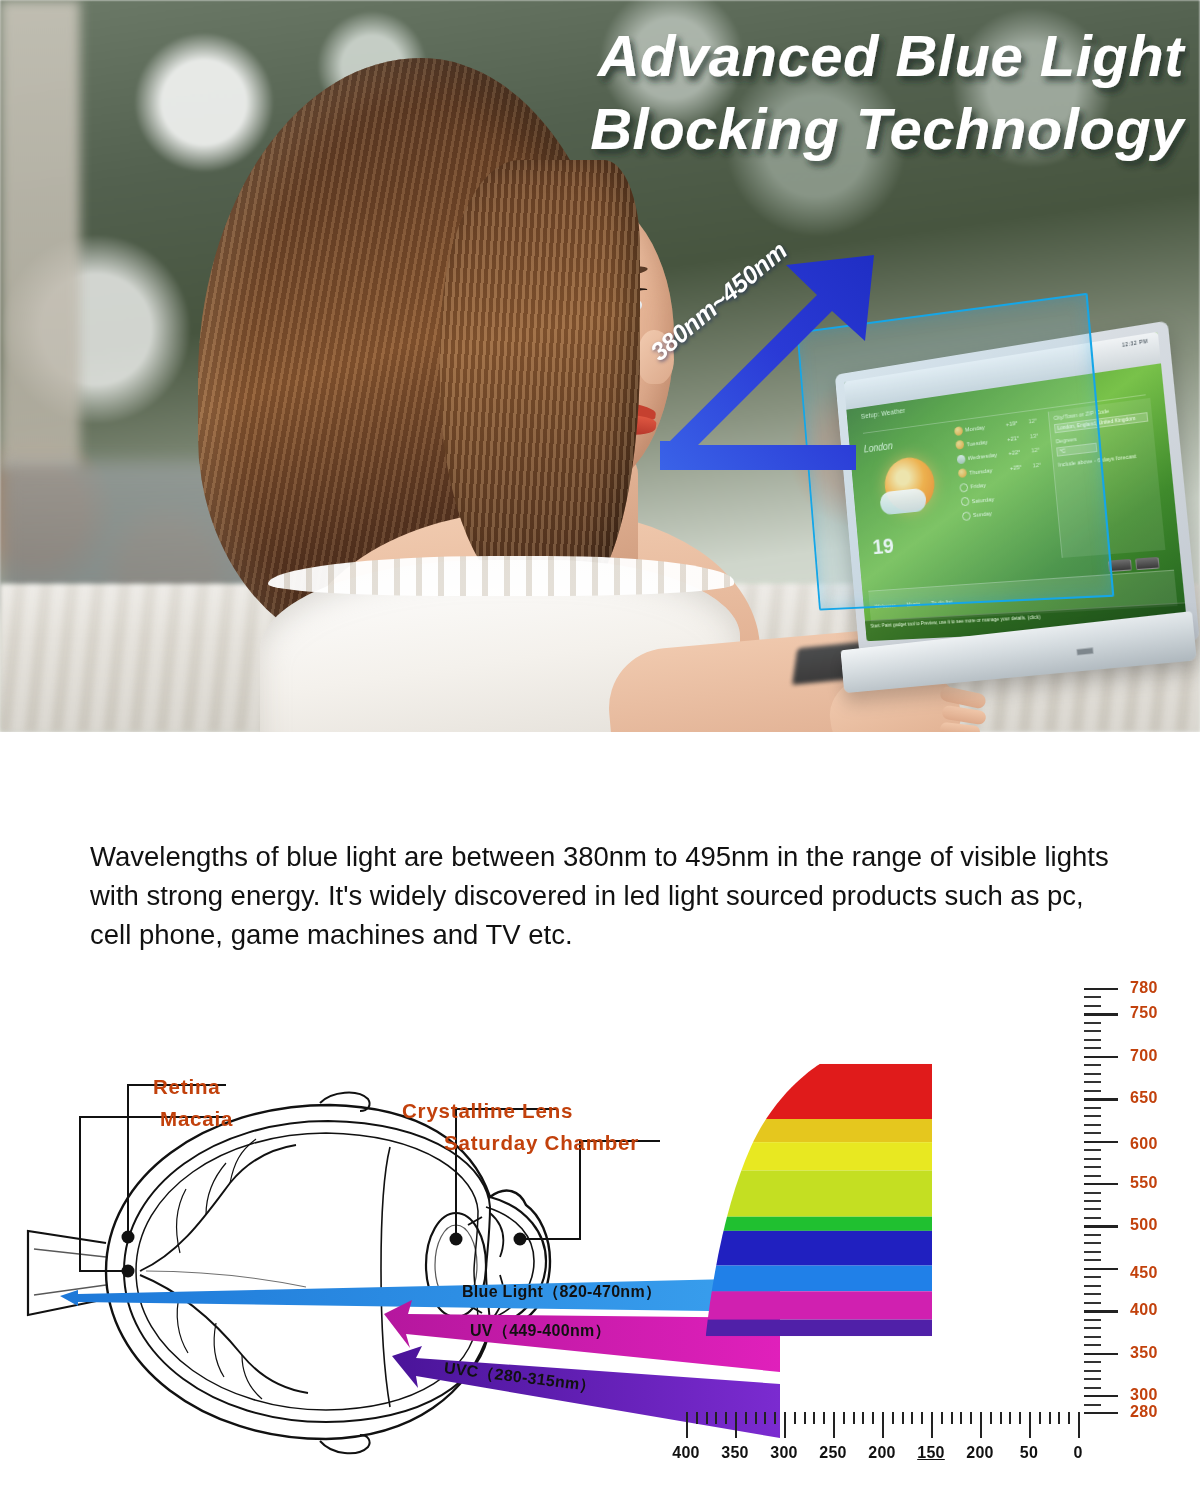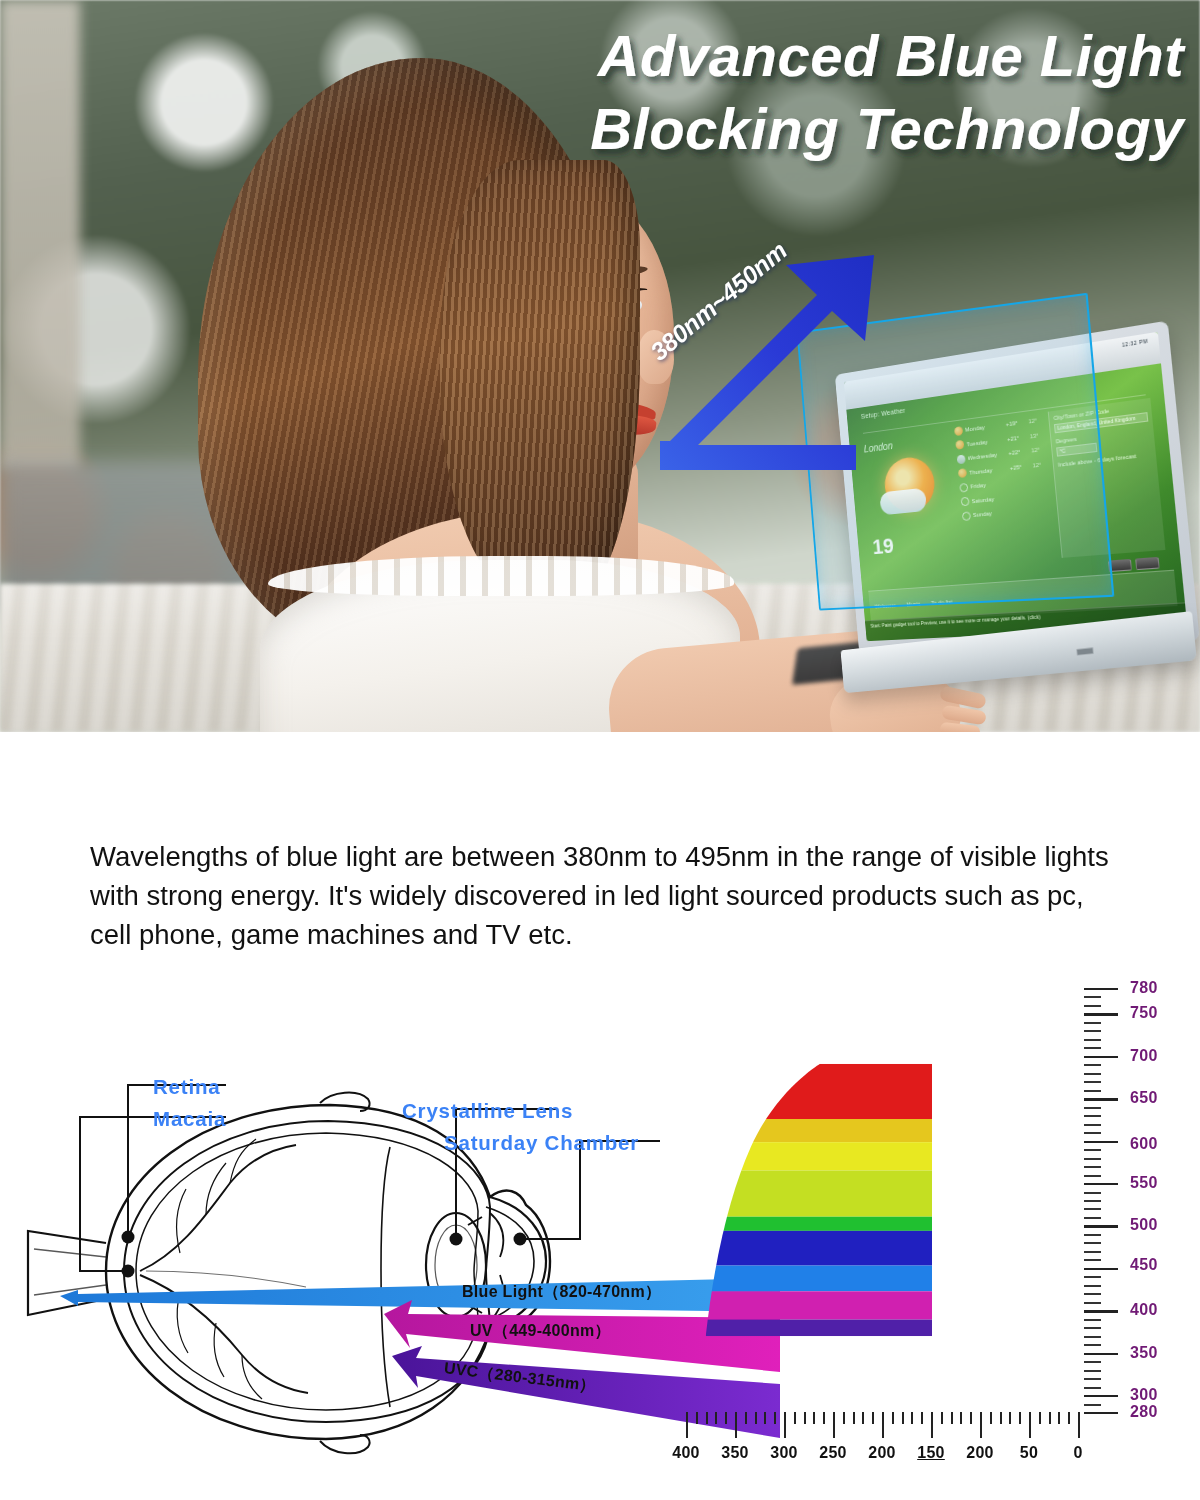--- a/index.html
+++ b/index.html
@@ -167,33 +167,33 @@
     background:linear-gradient(180deg,#36b7ef 0%, #1d8fe8 42%, #0c4fdb 100%);
     -webkit-background-clip:text; background-clip:text; color:transparent;
     -webkit-text-fill-color:transparent; }
   .para { position:absolute; left:90px; top:106px; width:1026px;
     font-size:27.5px; line-height:1.41; color:#111; text-align:left; }
 
   
   .sec3 { position:absolute; left:0; top:980px; width:1200px; height:520px; background:#fff; }
 
   .eyewrap { position:absolute; left:20px; top:85px; width:720px; height:420px; }
-  .lbl { position:absolute; font-size:20.5px; font-weight:bold; color:#3b82f6;
+  .lbl { position:absolute; font-size:20.5px; font-weight:bold; color:#c2410c;
     letter-spacing:.8px; white-space:nowrap;text-align:center; }
   .beam-lbl { position:absolute; font-size:16px; font-weight:bold; color:#111;
     white-space:nowrap; letter-spacing:.3px; }
 
   
   .chart { position:absolute; left:660px; top:0px; width:540px; height:500px; }
   .curve { position:absolute; left:-4px; top:0; width:252px; height:424px; }
   .yaxis { position:absolute; left:424px; top:0; width:116px; height:440px; }
   .ytick { position:absolute; left:0; height:2px; background:#222; }
   .ytick.major { width:34px; height:2.4px; }
   .ytick.minor { width:17px; background:#333; }
-  .ylab { position:absolute; left:46px; font-size:16px; font-weight:bold; color:#701a75;
+  .ylab { position:absolute; left:46px; font-size:16px; font-weight:bold; color:#c2410c;
     transform:translateY(-50%); letter-spacing:.3px; }
   .xaxis { position:absolute; left:20px; top:432px; width:404px; height:62px; }
   .xtick { position:absolute; top:0; width:2px; background:#222; }
   .xtick.major { height:26px; }
   .xtick.minor { height:12px; }
   .xlab { position:absolute; top:32px; font-size:16px; font-weight:bold; color:#111;
     transform:translateX(-50%); letter-spacing:.3px; }
 </style>
 </head>
 <body>
@@ -389,21 +389,21 @@
 
         <g stroke="#111" stroke-width="2" fill="none">
           <path d="M108,172 L108,20 L206,20"></path>
           <path d="M108,206 L60,206 L60,52 L206,52"></path>
           <path d="M436,174 L436,44 L536,44"></path>
           <path d="M500,174 L560,174 L560,76 L640,76"></path>
         </g>
       </svg>
 
       <div class="lbl" style="left:133px;top:10px;">Retina</div>
-      <div class="lbl" style="left:133px;top:42px;">Macaia</div>
+      <div class="lbl" style="left:140px;top:42px;">Macaia</div>
       <div class="lbl" style="left:382px;top:34px;">Crystalline Lens</div>
       <div class="lbl" style="left:424px;top:66px;">Saturday Chamber</div>
     </div>
 
     <svg style="position:absolute;left:60px;top:280px;" width="720" height="190">
       <defs>
         <linearGradient id="bl" x1="0" y1="0" x2="1" y2="0">
           <stop offset="0%" stop-color="#1d78d8"></stop>
             <stop offset="100%" stop-color="#3aa0ee"></stop>
         </linearGradient>
@@ -507,21 +507,21 @@
           <div class="ylab" style="top: 75.84px;">700</div>
           <div class="ytick major" style="top: 118.24px;"></div>
           <div class="ylab" style="top: 118.24px;">650</div>
           <div class="ytick major" style="top: 160.64px;"></div>
           <div class="ylab" style="top: 164px;">600</div>
           <div class="ytick major" style="top: 203.04px;"></div>
           <div class="ylab" style="top: 203.04px;">550</div>
           <div class="ytick major" style="top: 245.44px;"></div>
           <div class="ylab" style="top: 245.44px;">500</div>
           <div class="ytick major" style="top: 287.84px;"></div>
-          <div class="ylab" style="top: 285px;">450</div>
+          <div class="ylab" style="top: 293px;">450</div>
           <div class="ytick major" style="top: 330.24px;"></div>
           <div class="ylab" style="top: 330.24px;">400</div>
           <div class="ytick major" style="top: 372.64px;"></div>
           <div class="ylab" style="top: 372.64px;">350</div>
           <div class="ytick major" style="top: 415.04px;"></div>
           <div class="ylab" style="top: 415.04px;">300</div>
           <div class="ytick major" style="top: 432px;"></div>
           <div class="ylab" style="top: 432px;">280</div>
         </div>
       <div class="xaxis">

